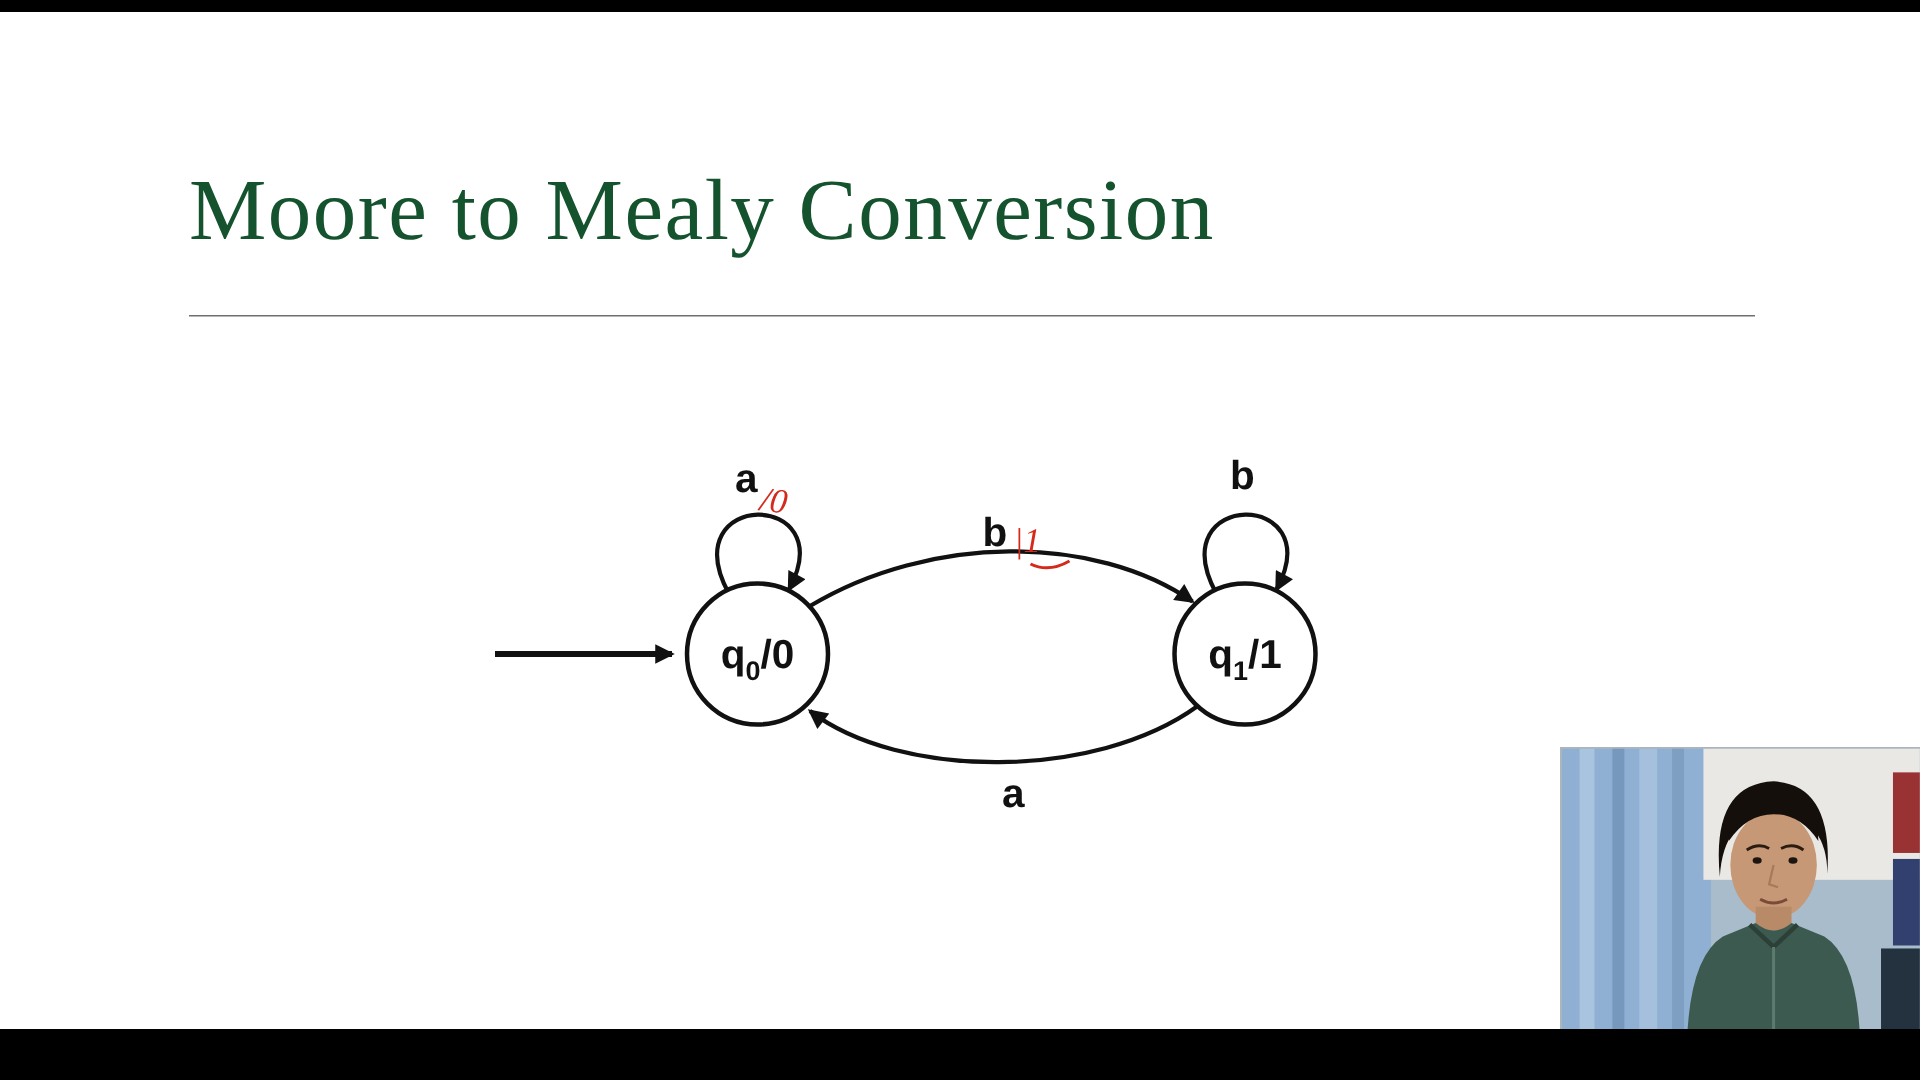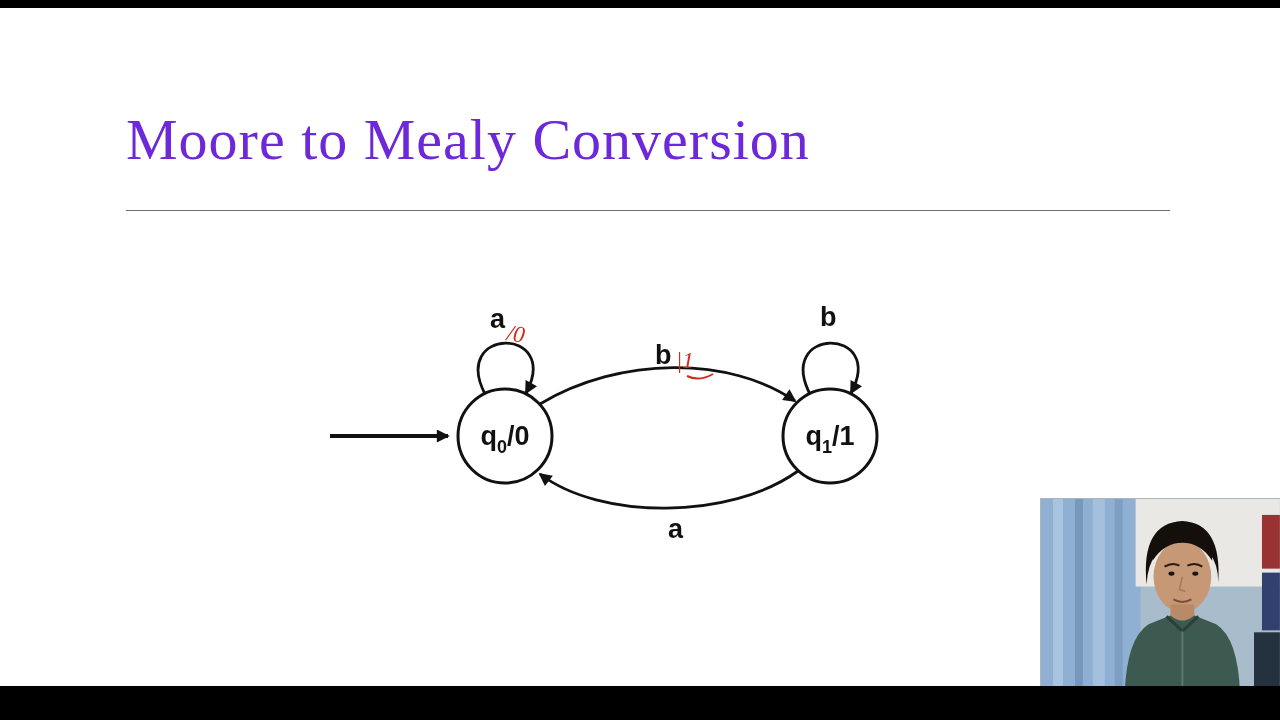--- a/index.html
+++ b/index.html
@@ -9,21 +9,21 @@
   .bar { position: absolute; left: 0; width: 1280px; background: #000; }
   .bar.top { top: 0; height: 8px; }
   .bar.bottom { bottom: 0; height: 34px; }
 
   .slide { position: absolute; left: 0; top: 8px; width: 1280px; height: 678px; background: #ffffff; }
 
   .title {
     position: absolute; left: 126px; top: 98px;
     font-family: "Liberation Serif", "DejaVu Serif", serif;
     font-weight: 400; font-size: 58px; letter-spacing: 1px;
-    color: #6d28d9; white-space: nowrap;
+    color: #14532d; white-space: nowrap;
   }
   .rule { position: absolute; left: 126px; top: 202px; width: 1044px; border-top: 1.5px solid #6f6f6f; }
 
   .diagram { position: absolute; left: 300px; top: 280px; width: 620px; height: 270px; }
 
   .state-label { font-family: "Liberation Sans", sans-serif; font-size: 27px; font-weight: 600; fill: #111; }
   .state-sub { font-size: 18px; }
   .edge-label { font-family: "Liberation Sans", sans-serif; font-size: 27px; font-weight: 600; fill: #111; }
   .red-note { font-family: "Liberation Serif", "DejaVu Serif", serif; font-size: 23px; font-style: italic; fill: #d42a1c; }
 

